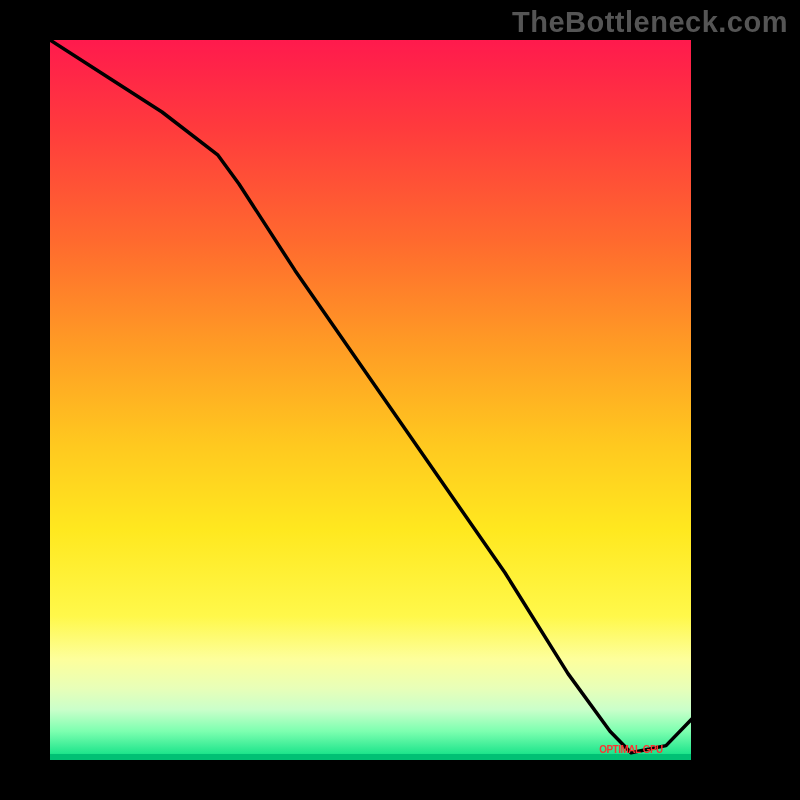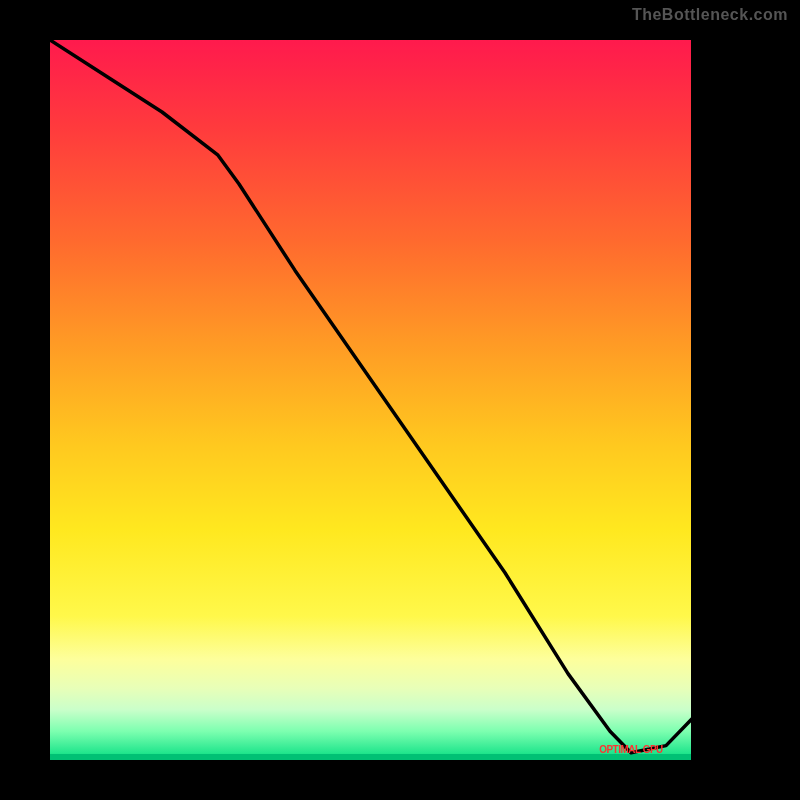--- a/index.html
+++ b/index.html
@@ -15,21 +15,21 @@
     position: relative;
     width: 800px;
     height: 800px;
     background: #000;
   }
   .attribution {
     position: absolute;
     top: 6px;
     right: 12px;
     color: #555;
-    font-size: 16px;
+    font-size: 29px;
     font-weight: bold;
     letter-spacing: 0.5px;
   }
   .plot-area {
     position: absolute;
     left: 50px;
     top: 40px;
     width: 641px;
     height: 720px;
     

